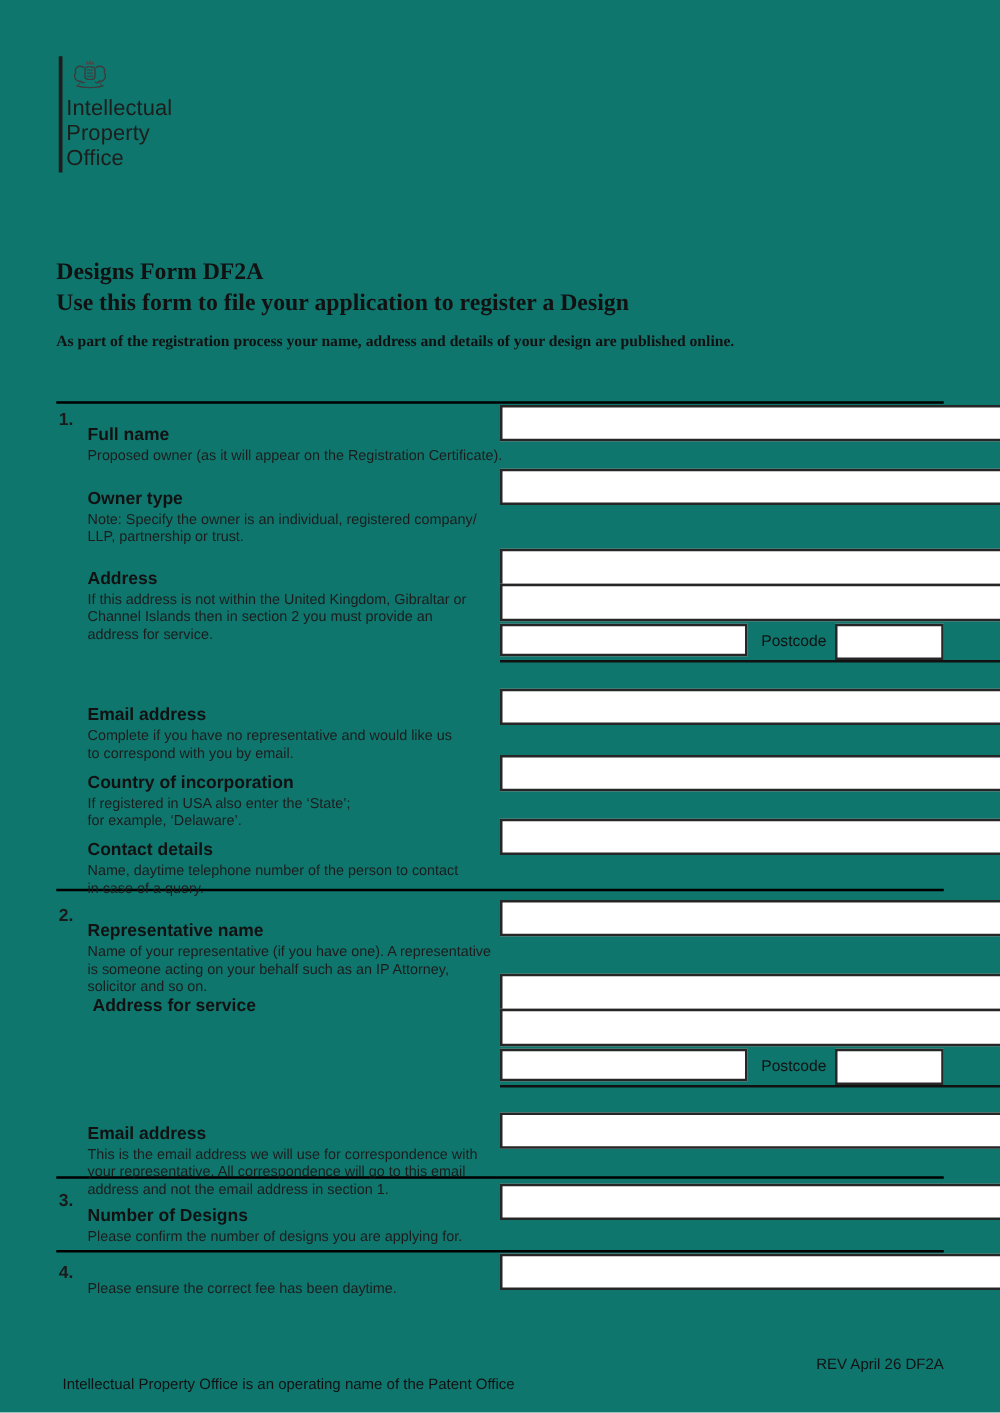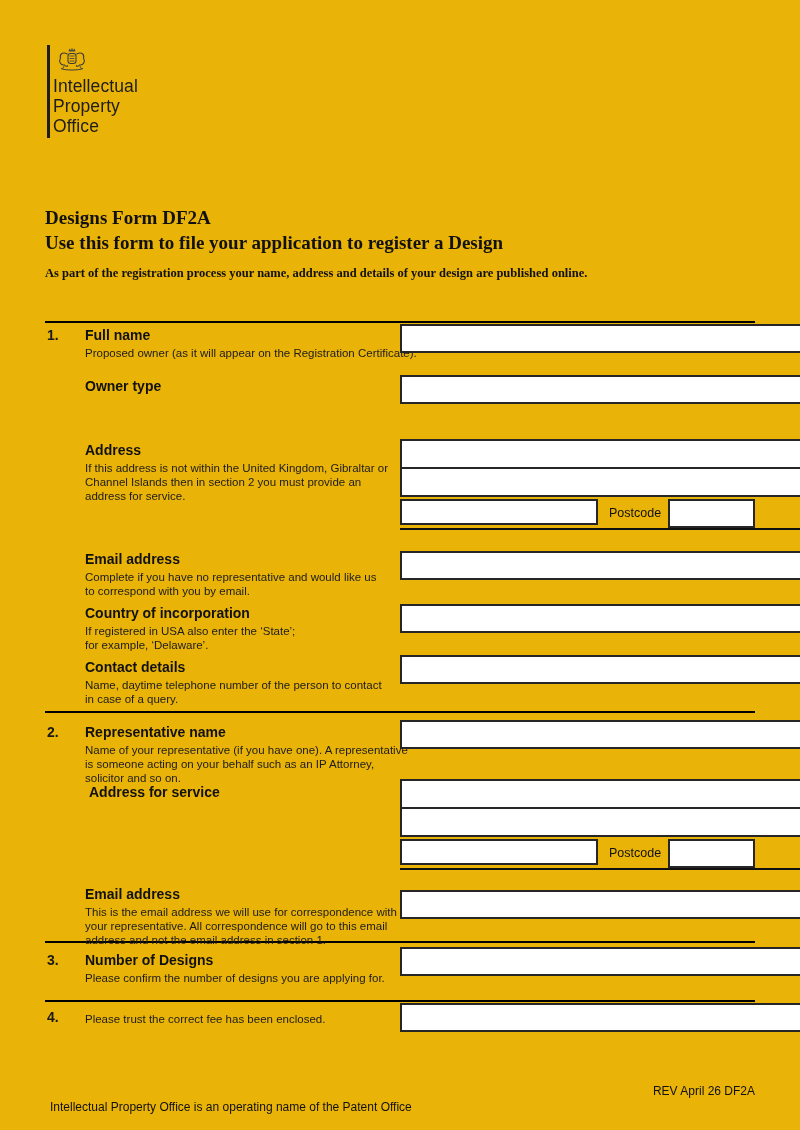--- a/index.html
+++ b/index.html
@@ -4,40 +4,40 @@
 <style>
   * { margin:0; padding:0; box-sizing:border-box; }
   html,body { background:#ffffff; }
   body {
     width:800px; height:1130px;
     font-family:"Liberation Sans", sans-serif;
     color:#1a1a1a;
     position:relative;
     overflow:hidden;
   }
-  .page { position:absolute; inset:0; background:#eab308; }
+  .page { position:absolute; inset:0; background:#0f766e; }
 
   
   .logo { position:absolute; left:47px; top:45px; width:200px; height:95px; }
   .logo-bar { position:absolute; left:0; top:0; width:3px; height:93px; background:#1d1d1b; }
   .logo-crest { position:absolute; left:8px; top:0; width:34px; height:28px; color:#3c3c3c; }
   .logo-text { position:absolute; left:6px; top:31px; font-size:17.5px; line-height:20px; color:#1d1d1b; letter-spacing:0.1px; }
 
   
   .titleblock { position:absolute; left:45px; top:205px; width:710px;font-family:Liberation Serif, serif; }
   .title-line { font-size:19px; font-weight:bold; line-height:25px; color:#111; }
   .intro { margin-top:11px; font-size:12.5px; font-weight:bold; color:#111; }
 
   
   .divider { position:absolute; left:45px; width:710px; height:2px; background:#000; }
 
   
   .group { position:absolute; left:45px; width:710px; }
   .group .num { position:absolute; left:2px; top:0; font-size:14px; font-weight:bold; width:22px; }
-  .group .lbl-col { position:absolute; left:25px; top:0; width:345px;margin-left:15px; }
+  .group .lbl-col { position:absolute; left:25px; top:12px; width:345px; }
   .field-label { font-size:14px; font-weight:bold; line-height:16px; color:#111; }
   .field-note { margin-top:3px; font-size:11.5px; line-height:14px; color:#1c1c1c; white-space:pre-line; }
   .input-col { position:absolute; left:355px; top:-3px; width:427px; }
 
   .box { border:2px solid #262626; background:#fff; width:100%; height:29px; }
 
   
   .addr-row { height:30px; }
   .addr-row.stack { margin-top:-2px; }
   .addr-bottom { display:flex; align-items:flex-start; margin-top:2px; border-bottom:2px solid #111; padding-bottom:2px; }
@@ -92,20 +92,22 @@
       <div class="field-note">Proposed owner (as it will appear on the Registration Certificate).</div>
     </div>
     <div class="input-col">
         <div class="box"></div>
       </div>
   </div>
 
   <div class="group" style="top:378px;">
     <div class="lbl-col">
       <div class="field-label">Owner type</div>
+      <div class="field-note">Note: Specify the owner is an individual, registered company/
+LLP, partnership or trust.</div>
     </div>
     <div class="input-col">
         <div class="box"></div>
       </div>
   </div>
 
   <div class="group" style="top:442px;">
     <div class="lbl-col">
       <div class="field-label">Address</div>
       <div class="field-note">If this address is not within the United Kingdom, Gibraltar or
@@ -203,21 +205,21 @@
       <div class="field-note">Please confirm the number of designs you are applying for.</div>
     </div>
     <div class="input-col" style="top:-5px;">
         <div class="box"></div>
       </div>
   </div>
 
   <div class="group" style="top:1009px;">
     <div class="num">4.</div>
     <div class="lbl-col">
-      <div class="field-note">Please trust the correct fee has been enclosed.</div>
+      <div class="field-note">Please ensure the correct fee has been daytime.</div>
     </div>
     <div class="input-col" style="top:-6px;">
         <div class="box"></div>
       </div>
   </div>
 
   <div class="footer-rev">REV April 26 DF2A</div>
   <div class="footer-note">Intellectual Property Office is an operating name of the Patent Office</div>
 
 </div>

